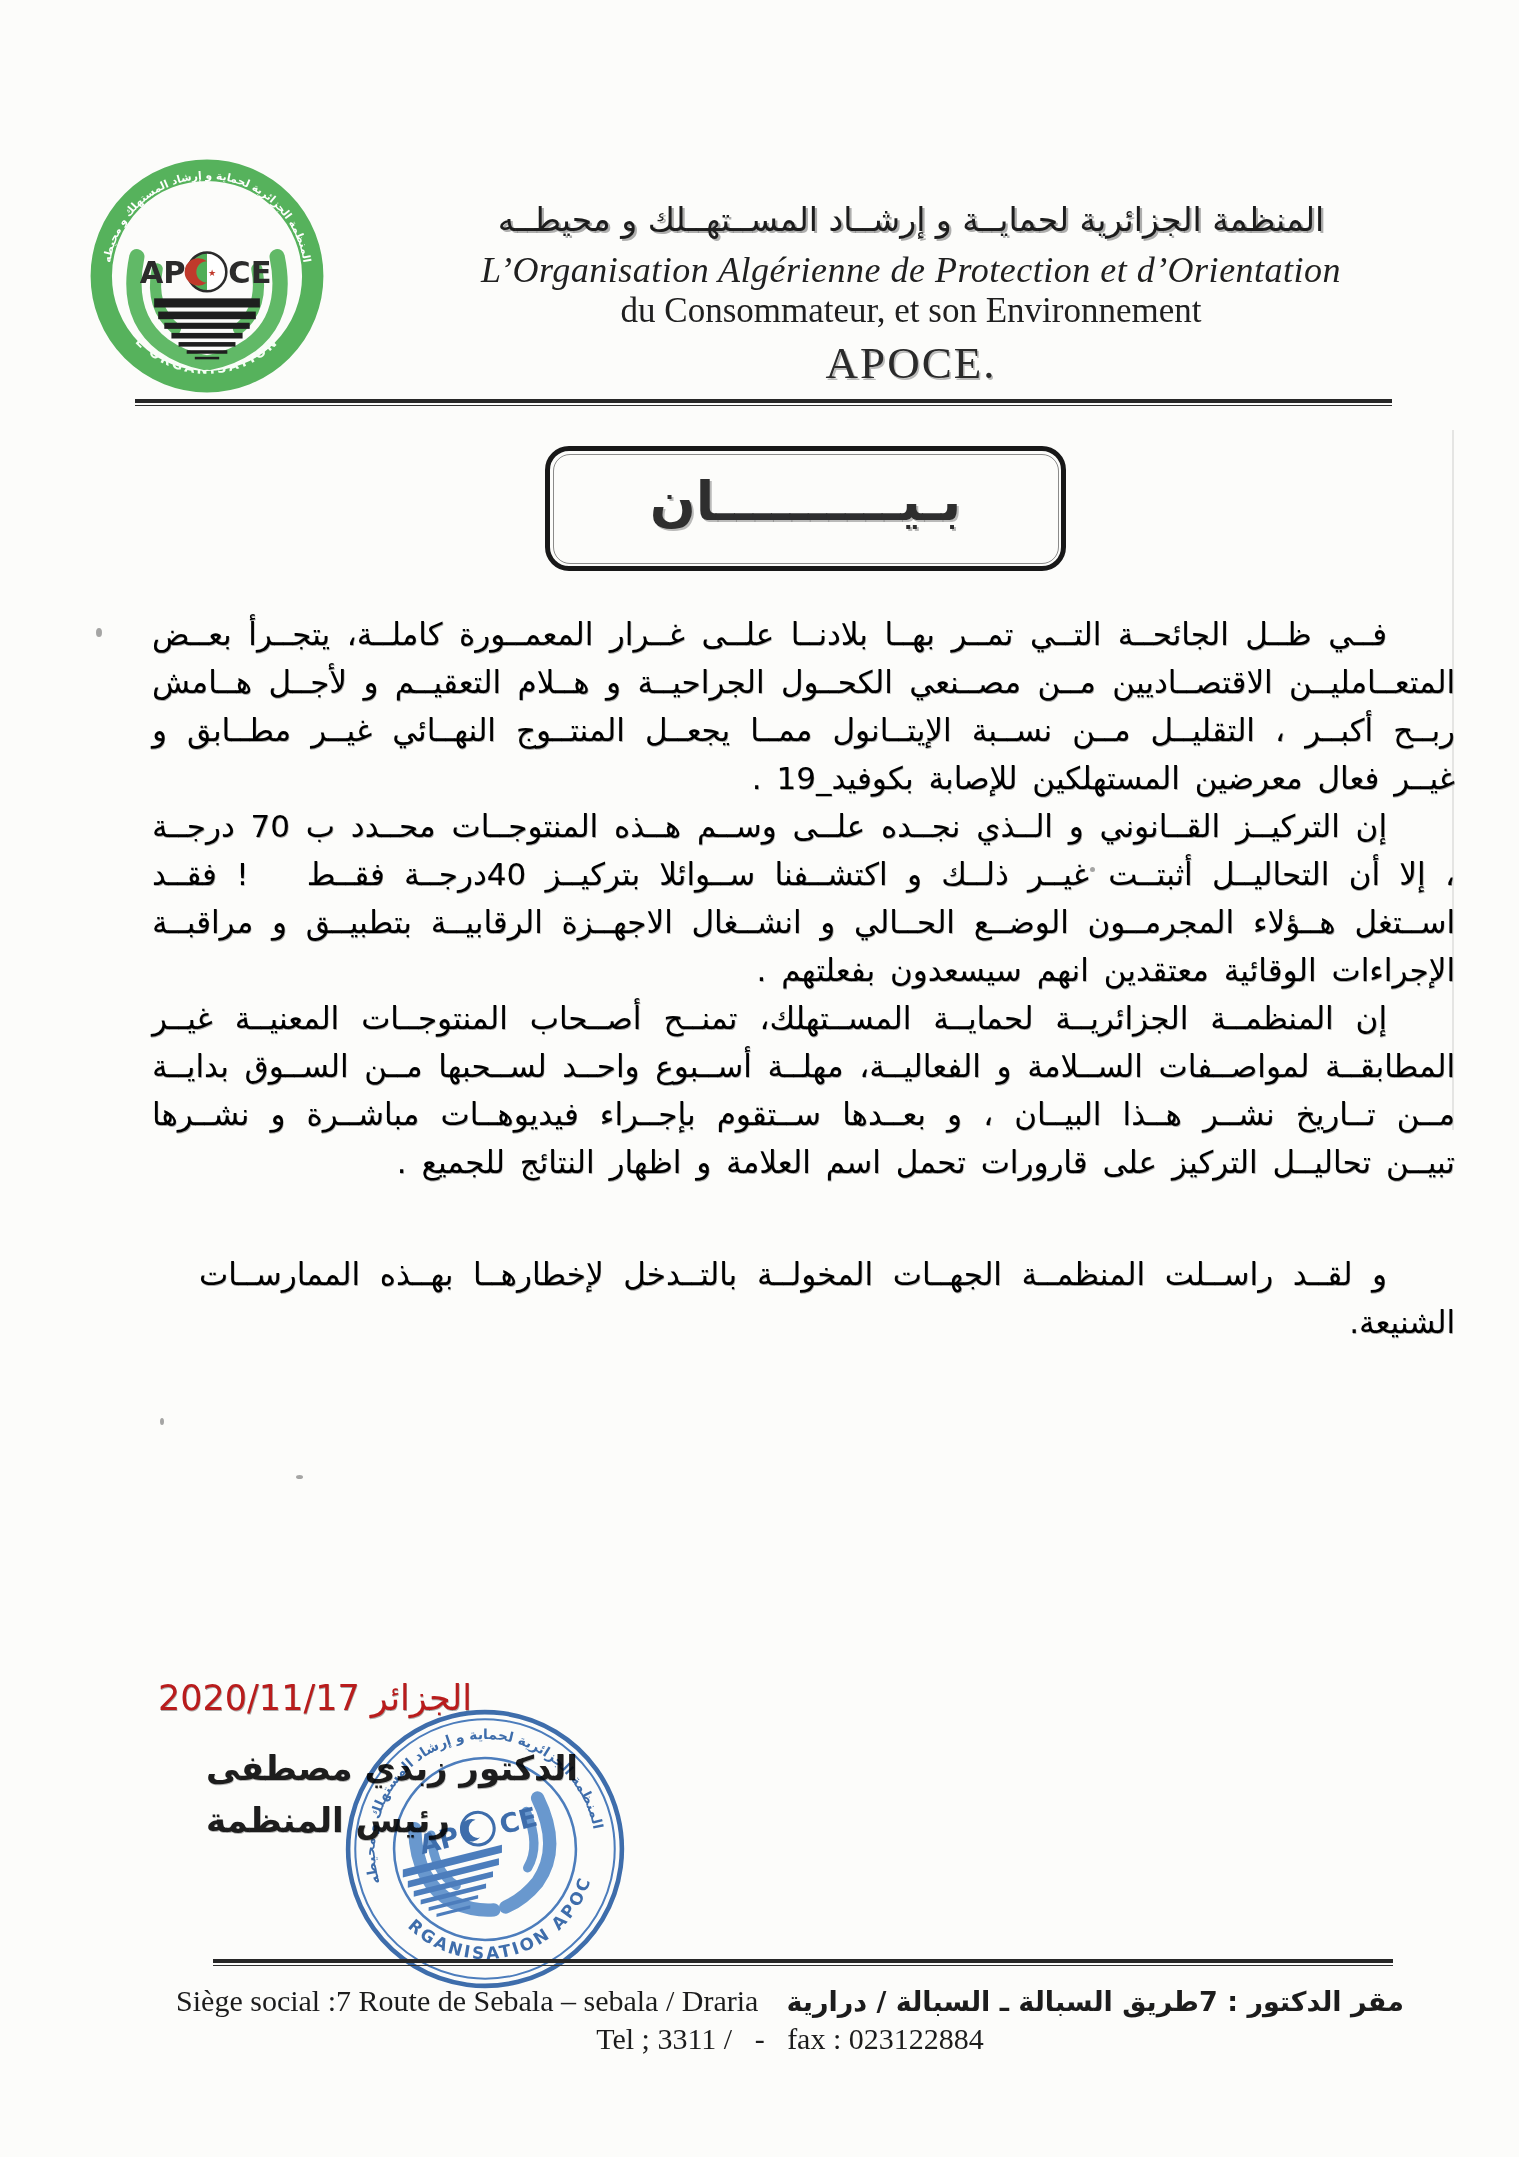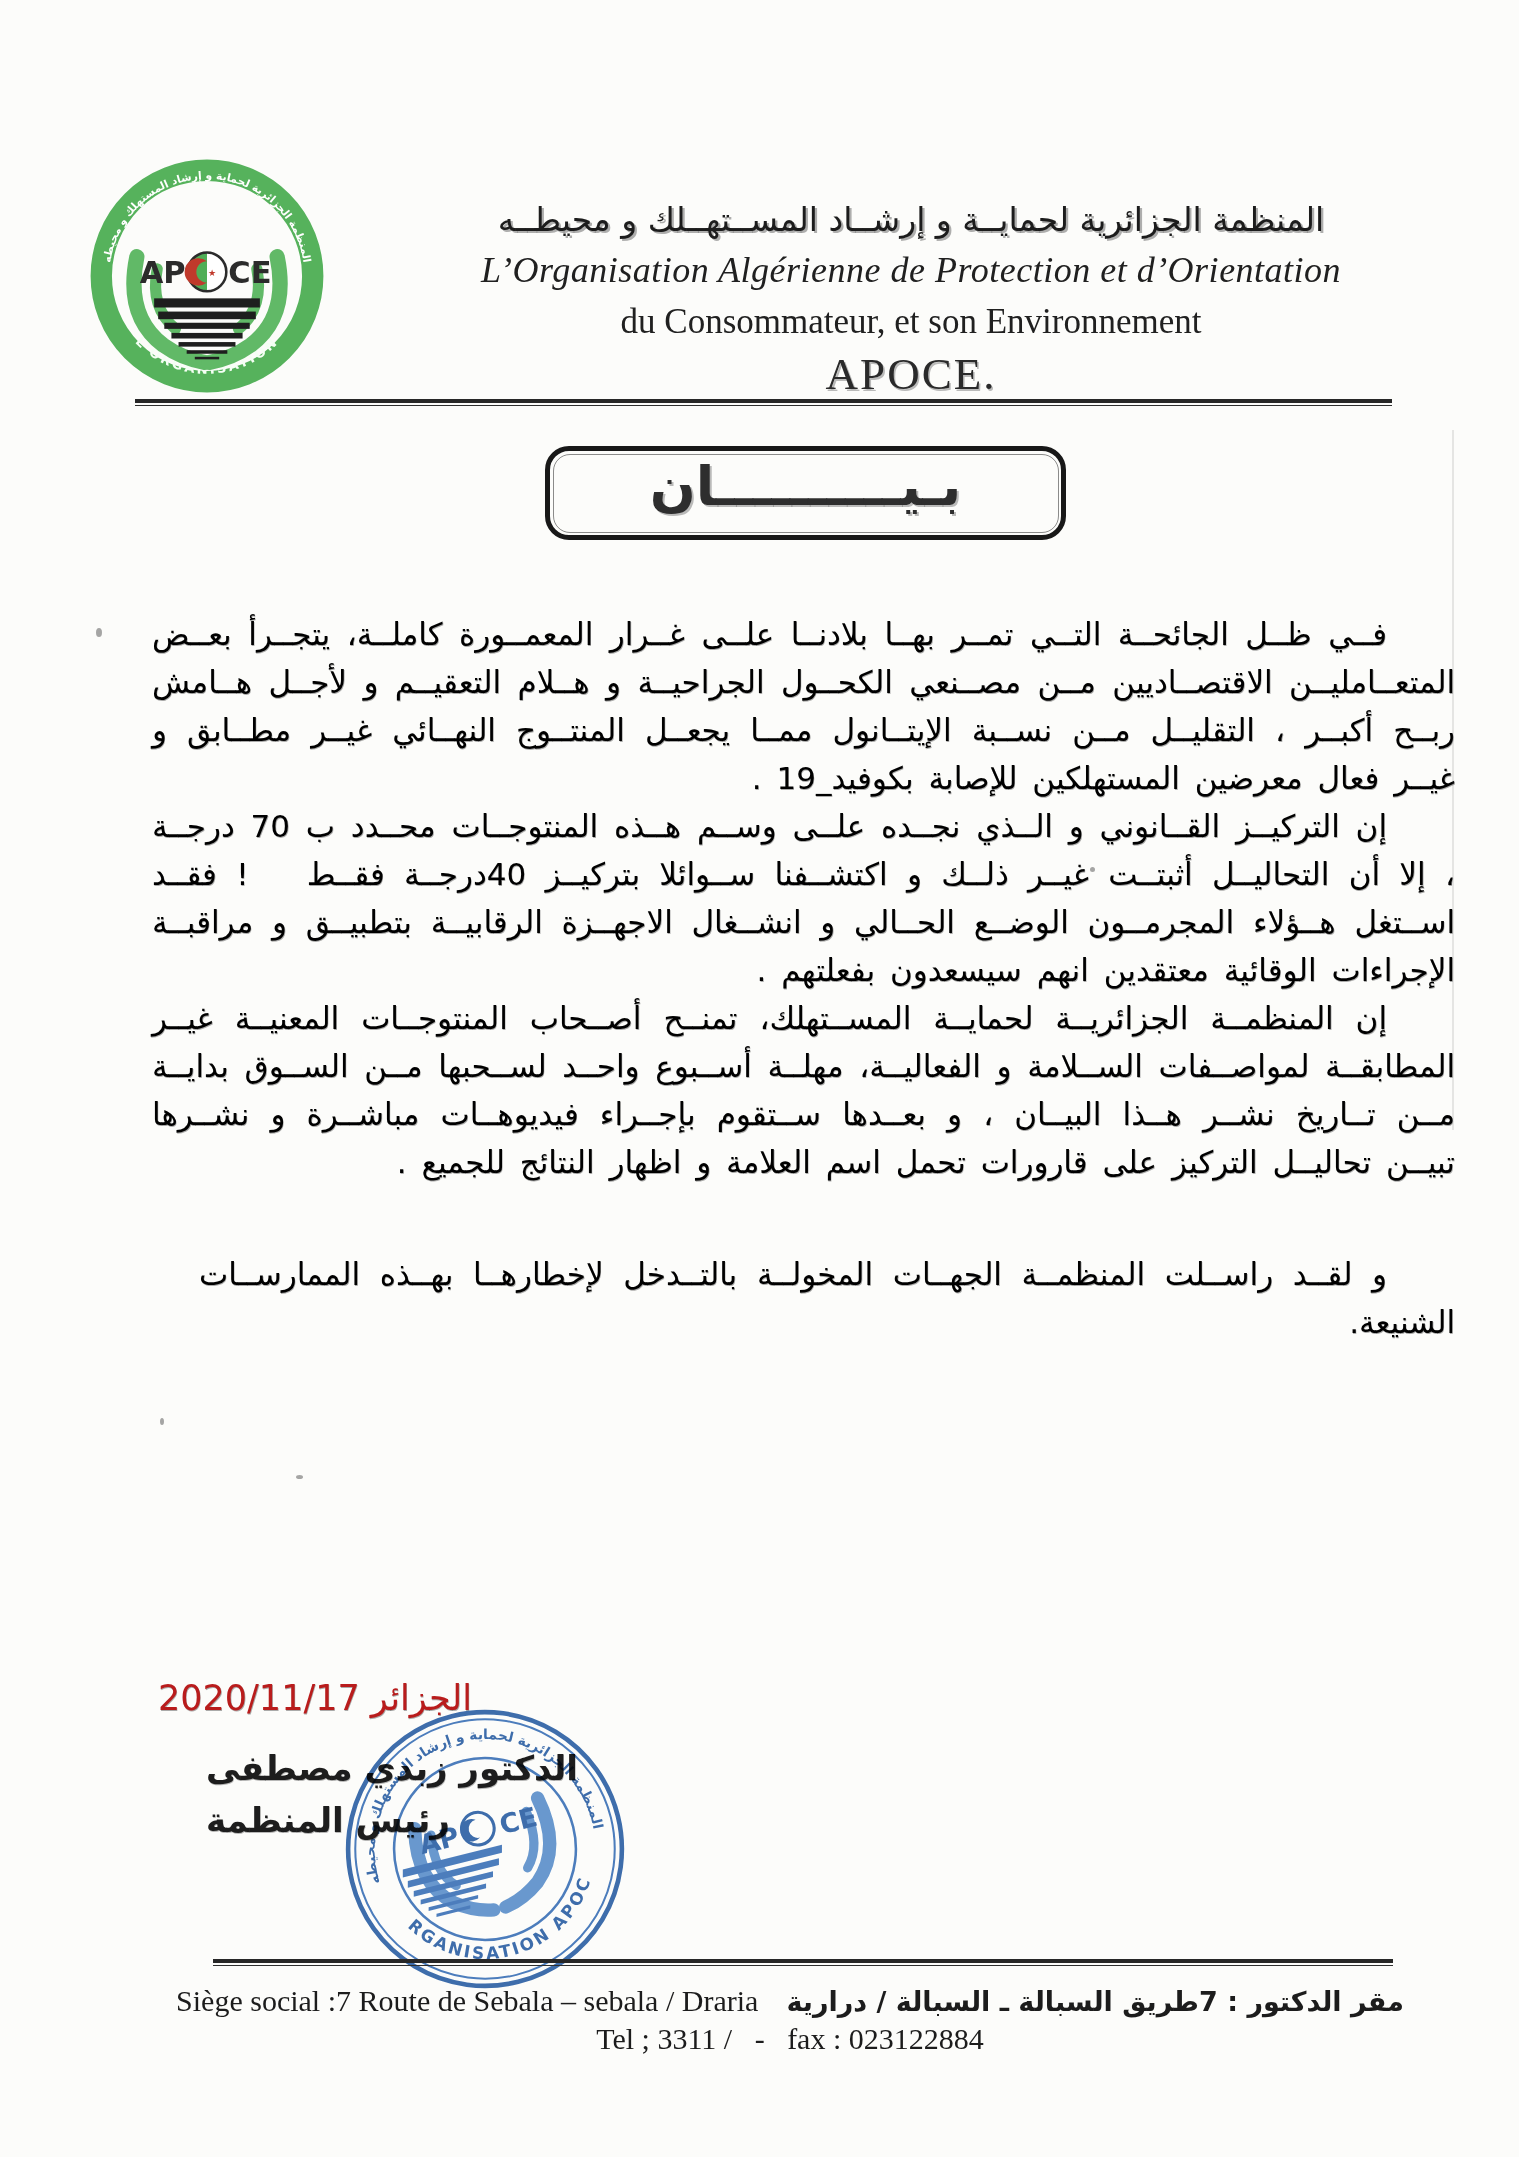--- a/index.html
+++ b/index.html
@@ -13,35 +13,35 @@
   .logo-wrap { position:absolute; left:88px; top:155px; width:238px; height:244px; }
   .header-text { position:absolute; left:336px; top:200px; width:1150px; text-align:center; }
   .title-ar {
     font-size:33px; font-weight:normal; direction:rtl; color:#1c1c1c;
     text-shadow:2.2px 2.2px 0 rgba(110,110,110,.55); letter-spacing:.5px; white-space:nowrap;
   }
   .fr1 {
     margin-top:10px; font-family:"Liberation Serif","DejaVu Serif",serif;
     font-style:italic; font-size:36px; color:#202020; letter-spacing:.5px;
   }
-  .fr2 { margin-top:11px; font-family:"Liberation Serif","DejaVu Serif",serif; font-size:35px; color:#202020; }
+  .fr2 { margin-top:0; font-family:"Liberation Serif","DejaVu Serif",serif; font-size:35px; color:#202020; }
   .acronym {
     margin-top:6px; font-family:"Liberation Serif","DejaVu Serif",serif;
     font-weight:normal; font-size:45px; letter-spacing:2px; color:#2a2a2a;
     text-shadow:1.6px 1.6px 0 rgba(120,120,120,.5);
   }
   .rule-double {
     position:absolute; height:7px;
     border-top:4px solid #272727; border-bottom:1.5px solid #2e2e2e;
   }
   .rule-top { left:135px; top:399px; width:1257px; }
   .rule-bottom { left:213px; top:1959px; width:1180px; }
   
   .statement-box {
-    position:absolute; left:545px; top:446px; width:521px; height:94px;
+    position:absolute; left:545px; top:446px; width:521px; height:125px;
     border:5.5px solid #181818; border-radius:24px;
     display:flex; align-items:center; justify-content:center;
   }
   .statement-box::before {
     content:""; position:absolute; inset:2.5px; border:1.5px solid rgba(25,25,25,.5);
     border-radius:17px; pointer-events:none;
   }
   .statement-title {
     direction:rtl; font-size:54px; font-weight:bold; color:#2e2e2e;
     text-shadow:2px 2px 0 rgba(120,120,120,.5); padding-bottom:14px;

